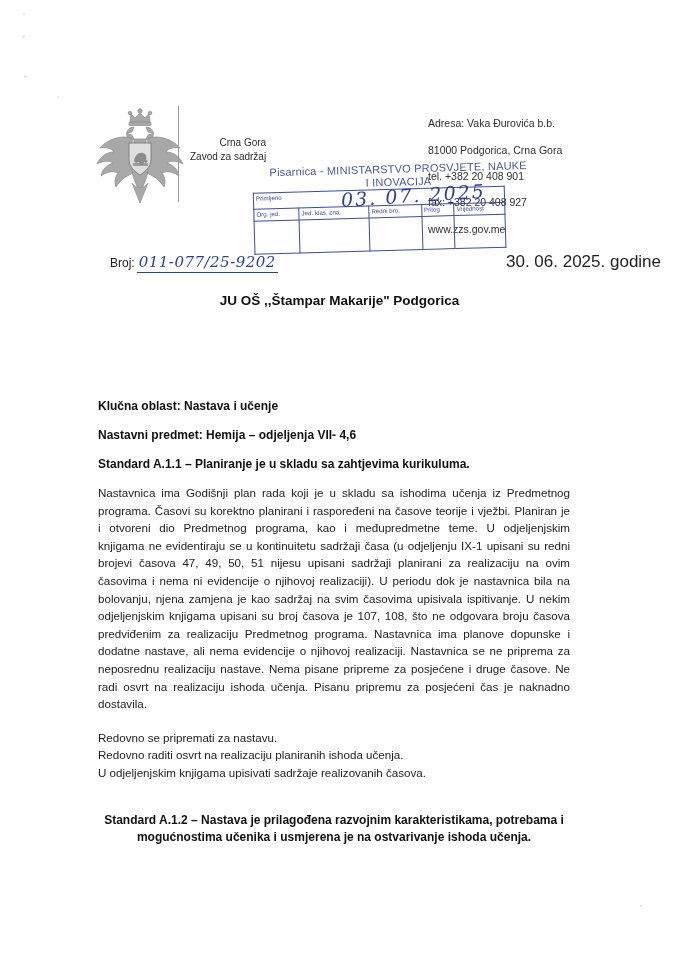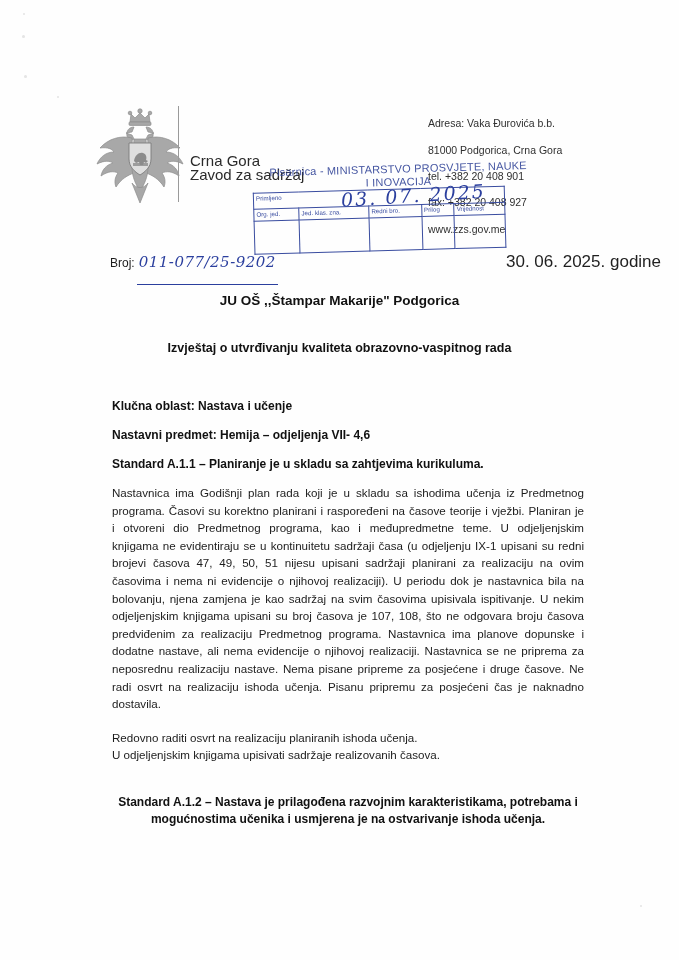--- a/index.html
+++ b/index.html
@@ -48,24 +48,25 @@
     position: absolute;
     left: 178px;
     top: 6px;
     width: 1px;
     height: 96px;
     background: #9a9a9a;
   }
   .org-block {
     position: absolute;
     left: 190px;
-    top: 54px;
-    font-size: 15px;
+    top: 36px;
+    font-size: 10px;
     line-height: 14px;
     color: #2a2a2a;
+    text-align: right;
   }
   .contact-block {
     position: absolute;
     left: 428px;
     top: 4px;
     font-size: 10.5px;
     line-height: 13.2px;
     color: #2f2f2f;
     white-space: pre-line;
   }
@@ -131,21 +132,21 @@
     position: absolute;
     left: 110px;
     top: 253px;
     font-size: 12px;
     color: #1b1b1b;
   }
   .broj-value {
     font-size: 15px;
     margin-left: 2px;
     border-bottom: 1.4px solid #2b3f9e;
-    padding: 0 2px 13px 2px;
+    padding: 0 2px 1px 2px;
     letter-spacing: .5px;
   }
   .doc-date {
     position: absolute;
     left: 506px;
     top: 252px;
     font-size: 17px;
     color: #1f1f1f;
   }
 
@@ -165,21 +166,21 @@
     top: 341px;
     text-align: center;
     font-size: 12.5px;
     font-weight: bold;
     color: #111;
   }
 
   
   .content {
     position: absolute;
-    left: 112px;
+    left: 98px;
     top: 398px;
     width: 472px;
   }
   .heading {
     font-size: 12px;
     font-weight: bold;
     color: #111;
     margin: 0 0 13px 0;
     line-height: 16px;
   }
@@ -307,31 +308,31 @@
     <div class="stamp-date hand">03. 07. 2025</div>
   </div>
 
   <div class="broj">
     <span>Broj:</span><span class="broj-value hand">011-077/25-9202</span>
   </div>
 
   <div class="doc-date">30. 06. 2025. godine</div>
 
   <div class="title-main">JU OŠ ,,Štampar Makarije" Podgorica</div>
-  <div class="title-sub">Izvještaj o utvrđivanju kvaliteta obrazovno-vaspitnog rada</div>
 
   <div class="content">
     <div class="heading">Klučna oblast: Nastava i učenje</div>
     <div class="heading">Nastavni predmet: Hemija – odjeljenja VII- 4,6</div>
     <div class="heading tight">Standard A.1.1 – Planiranje je u skladu sa zahtjevima kurikuluma.</div>
 
     <p class="para">Nastavnica ima Godišnji plan rada koji je u skladu sa ishodima učenja iz Predmetnog programa. Časovi su korektno planirani i raspoređeni na časove teorije i vježbi. Planiran je i otvoreni dio Predmetnog programa, kao i međupredmetne teme. U odjeljenjskim knjigama ne evidentiraju se u kontinuitetu sadržaji časa (u odjeljenju IX-1 upisani su redni brojevi časova 47, 49, 50, 51 nijesu upisani sadržaji planirani za realizaciju na ovim časovima i nema ni evidencije o njihovoj realizaciji). U periodu dok je nastavnica bila na bolovanju, njena zamjena je kao sadržaj na svim časovima upisivala ispitivanje. U nekim odjeljenjskim knjigama upisani su  broj časova je 107, 108, što ne odgovara broju časova predviđenim za realizaciju Predmetnog programa. Nastavnica ima planove dopunske i dodatne nastave, ali nema evidencije o njihovoj realizaciji. Nastavnica se ne priprema za neposrednu realizaciju nastave. Nema pisane pripreme za posjećene i druge časove. Ne radi osvrt na realizaciju ishoda učenja. Pisanu pripremu za posjećeni čas je naknadno dostavila.</p>
 
 
     <div class="rec-list">
+      <div>Redovno se pripremati za nastavu.</div>
       <div>Redovno raditi osvrt na realizaciju planiranih ishoda učenja.</div>
       <div>U odjeljenjskim knjigama upisivati sadržaje realizovanih časova.</div>
     </div>
 
     <div class="heading-final">Standard A.1.2 – Nastava je prilagođena razvojnim karakteristikama, potrebama i mogućnostima učenika i usmjerena je na ostvarivanje ishoda učenja.</div>
   </div>
 
 </div>
 
 </body></html>

